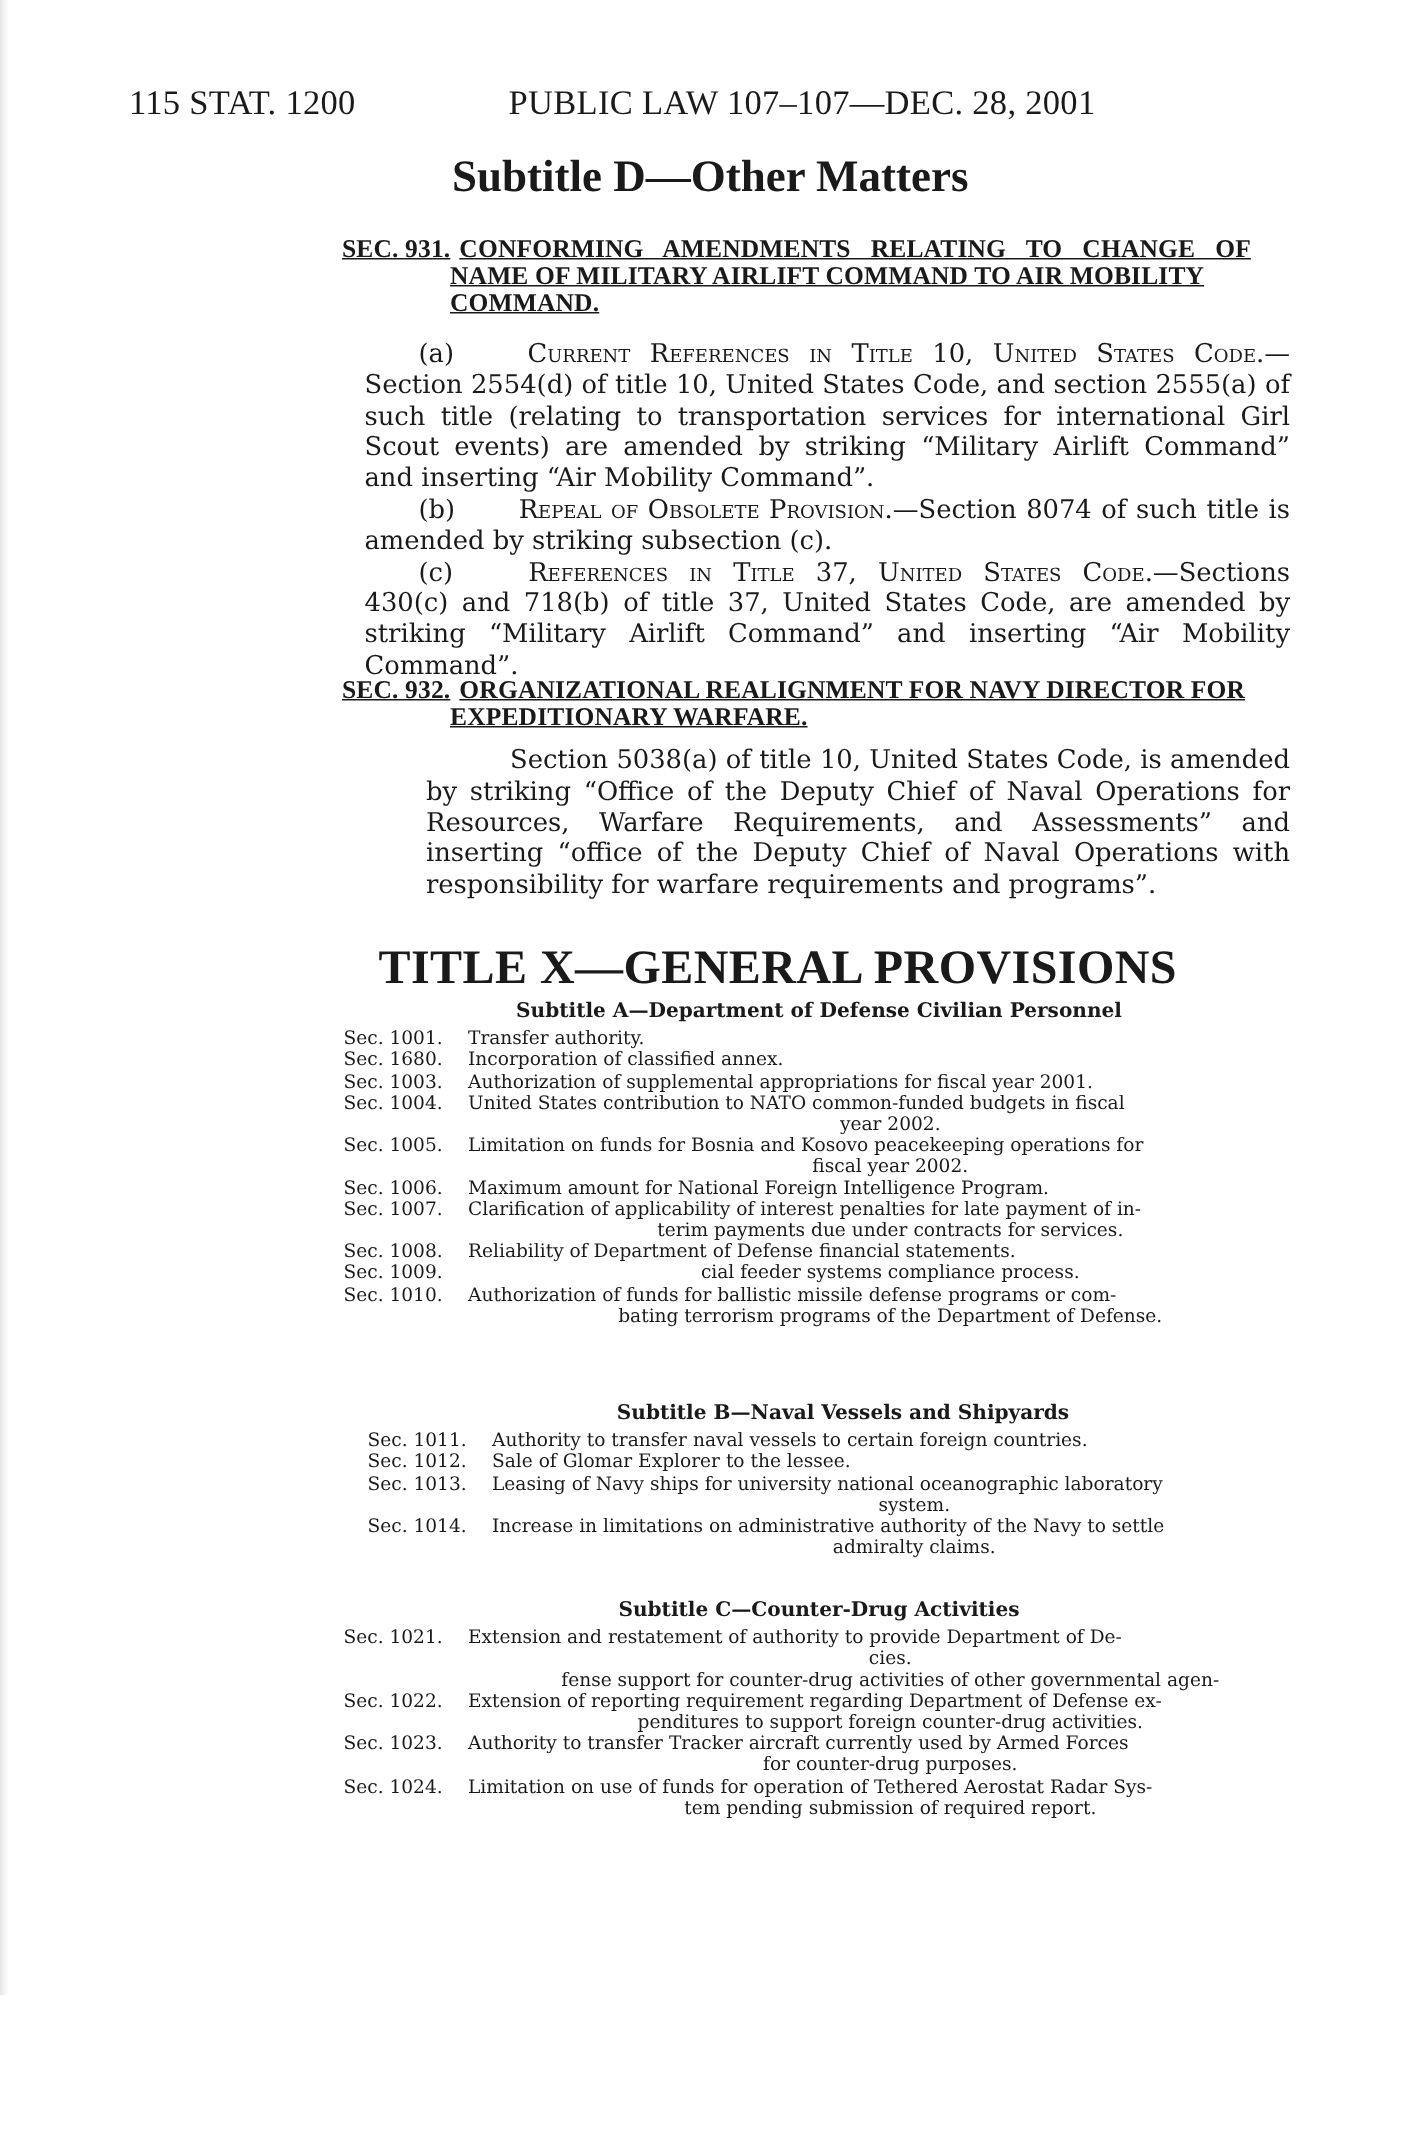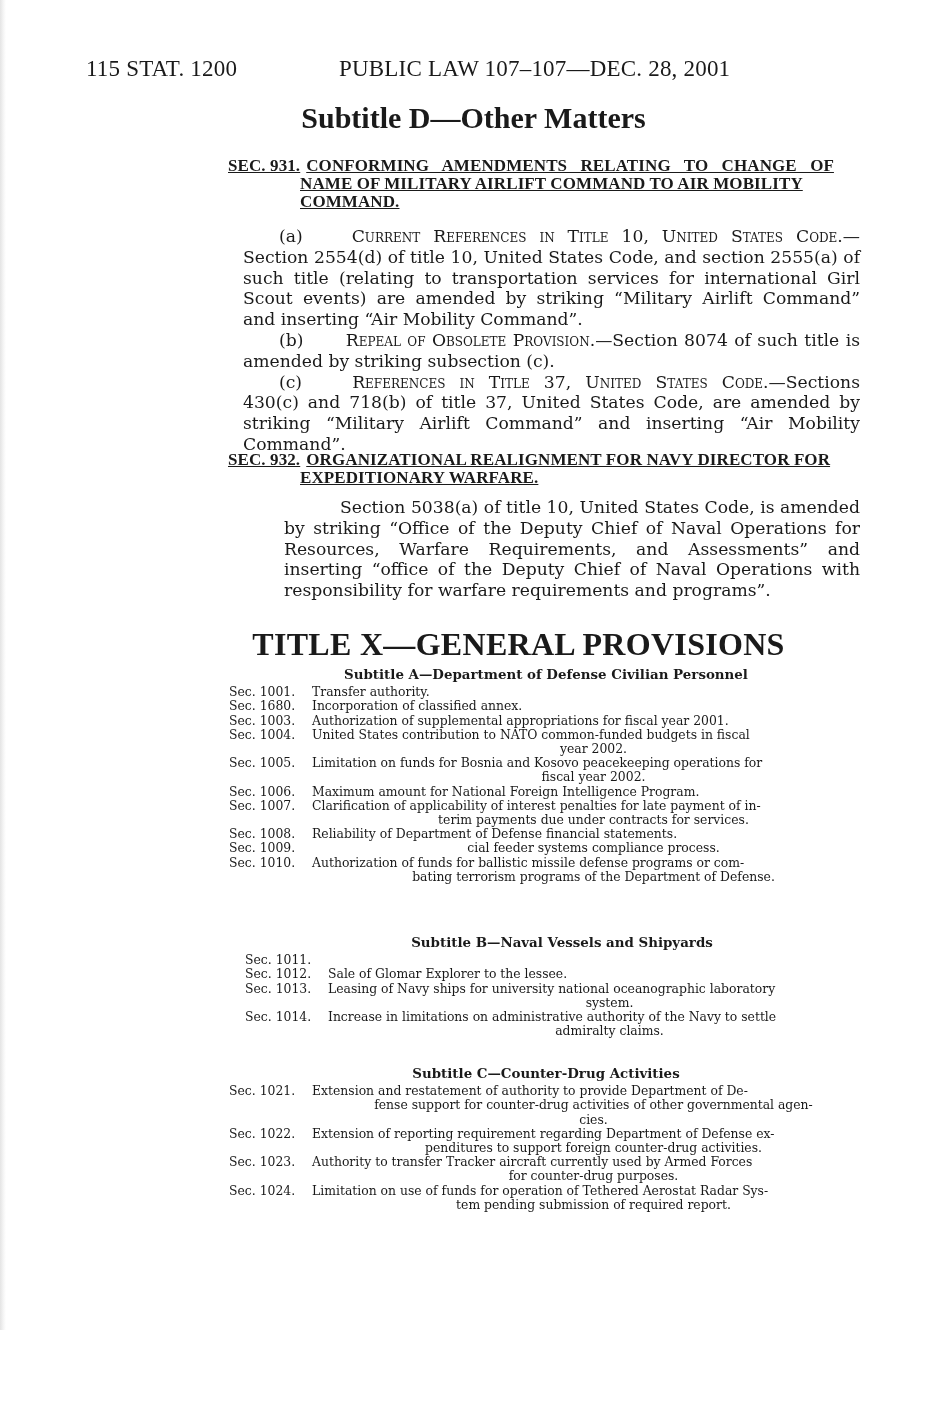--- a/index.html
+++ b/index.html
@@ -105,20 +105,21 @@
           <span class="st"><span>Authorization of funds for ballistic missile defense programs or com-</span><span class="l2">bating terrorism programs of the Department of Defense.</span></span>
         </div>
       </div>
   </div>
 
   <div class="toc" style="top:935px;margin-left:16px;">
     <div class="sub-head">Subtitle B—Naval Vessels and Shipyards</div>
     <div id="toc-b">
         <div class="toc-row">
           <span class="sn">Sec. 1011.</span>
+          <span class="st"><span>Authority to transfer naval vessels to certain foreign countries.</span></span>
         </div>
         <div class="toc-row">
           <span class="sn">Sec. 1012.</span>
           <span class="st"><span>Sale of Glomar Explorer to the lessee.</span></span>
         </div>
         <div class="toc-row">
           <span class="sn">Sec. 1013.</span>
           <span class="st"><span>Leasing of Navy ships for university national oceanographic laboratory</span><span class="l2">system.</span></span>
         </div>
         <div class="toc-row">
@@ -126,21 +127,21 @@
           <span class="st"><span>Increase in limitations on administrative authority of the Navy to settle</span><span class="l2">admiralty claims.</span></span>
         </div>
       </div>
   </div>
 
   <div class="toc" style="top:1066px;">
     <div class="sub-head">Subtitle C—Counter-Drug Activities</div>
     <div id="toc-c">
         <div class="toc-row">
           <span class="sn">Sec. 1021.</span>
-          <span class="st"><span>Extension and restatement of authority to provide Department of De-</span><span class="l2">fense support for counter-drug activities of other governmental agen-</span><span class="l2">cies.</span></span>
+          <span class="st"><span>Extension and restatement of authority to provide Department of De-</span><span class="l2">cies.</span><span class="l2">fense support for counter-drug activities of other governmental agen-</span></span>
         </div>
         <div class="toc-row">
           <span class="sn">Sec. 1022.</span>
           <span class="st"><span>Extension of reporting requirement regarding Department of Defense ex-</span><span class="l2">penditures to support foreign counter-drug activities.</span></span>
         </div>
         <div class="toc-row">
           <span class="sn">Sec. 1023.</span>
           <span class="st"><span>Authority to transfer Tracker aircraft currently used by Armed Forces</span><span class="l2">for counter-drug purposes.</span></span>
         </div>
         <div class="toc-row">

